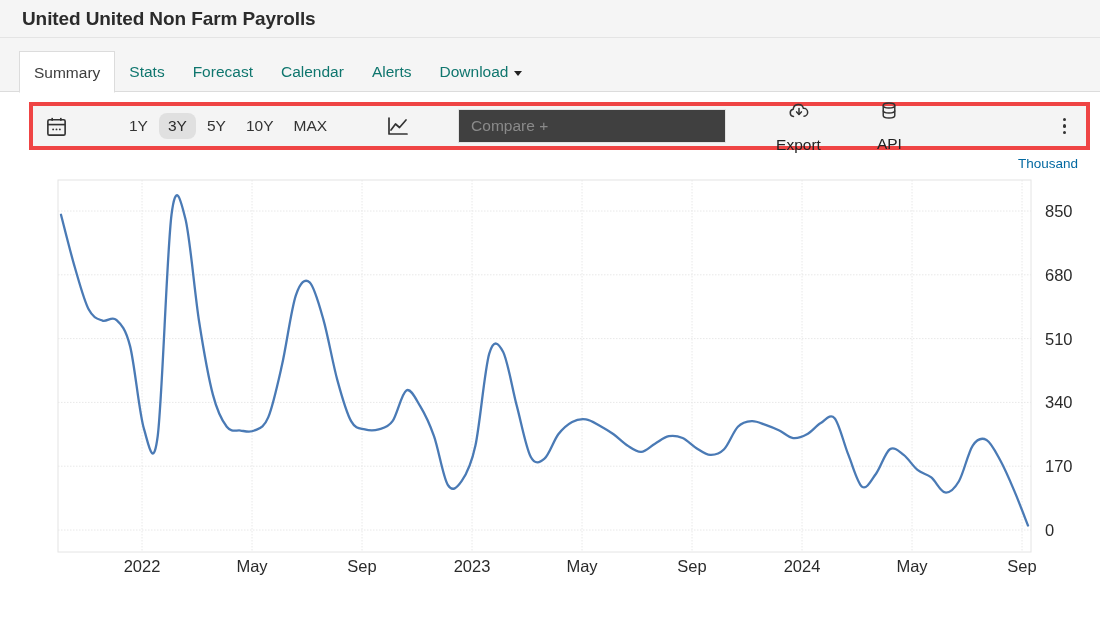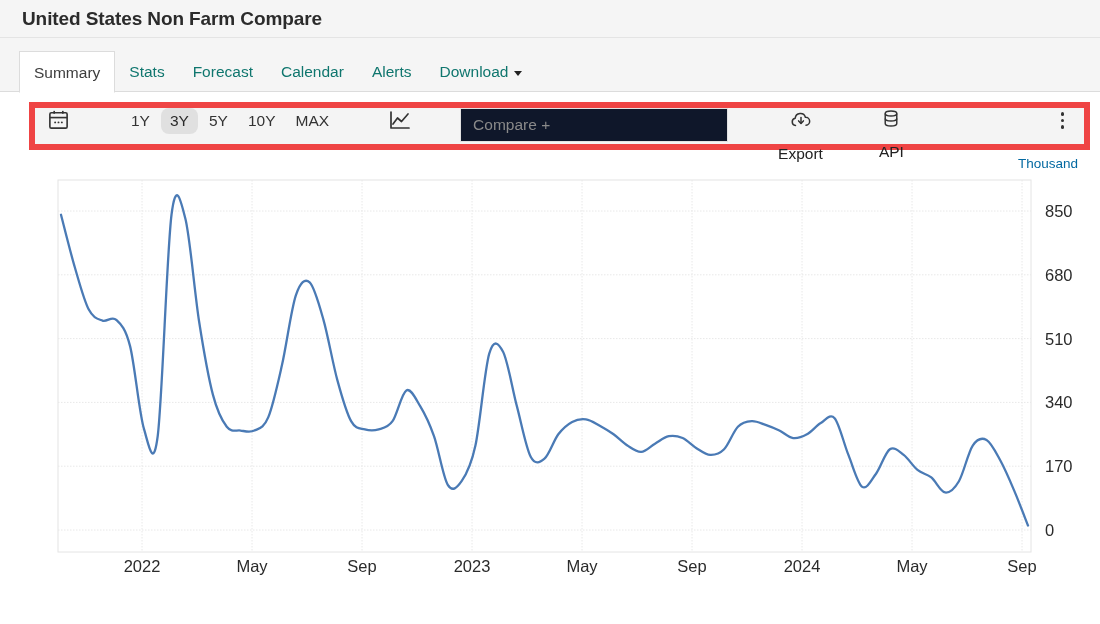--- a/index.html
+++ b/index.html
@@ -76,23 +76,23 @@
   }
 
   
   .toolbar-wrap {
     padding: 10px 10px 0 29px;
   }
   .toolbar {
     width: 1061px;
     height: 48px;
     background: #f4f4f4;
-    border: 6px solid #ef4444;
-    display: flex;
-    align-items: flex-start;
+    border: 4px solid #ef4444;
+    display: flex;
+    align-items: center;
     padding: 0 14px 0 12px;
   }
   .tb-icon {
     display: flex;
     align-items: center;
     justify-content: center;
     cursor: pointer;
   }
   .range-group {
     display: flex;
@@ -111,21 +111,21 @@
   .range-btn.selected {
     background: #e0e0e0;
     color: #2a2a2a;
     border-radius: 8px;
   }
   .chart-type-icon { margin-left: 50px; }
   .compare-input {
     margin-left: 48px;
     width: 268px;
     height: 34px;
-    background: #0f172a;
+    background: #404040;
     border: 1px solid #e2e2e2;
     font-size: 15.5px;
     color: #8a8a8a;
     padding: 12px 12px;
     font-family: "Liberation Sans", sans-serif;
   }
   .compare-input::placeholder { color: #8a8a8a; opacity: 1; }
   .tb-action {
     display: flex;
     align-items: center;
@@ -168,21 +168,21 @@
     color: #0369a1;
   }
   svg.chart { display: block; }
   .ylabel { font-size: 16.5px; fill: #2b2b2b; }
   .xlabel { font-size: 16.5px; fill: #2b2b2b; }
 </style>
 </head>
 <body>
 
 <div class="header">
-  <div class="header-title">United States Non Farm Compare</div>
+  <div class="header-title">United United Non Farm Payrolls</div>
 </div>
 
 <div class="tabbar">
   <div class="tab active">
     <span>Summary</span>
   </div>
   <div class="tab">
     <span>Stats</span>
   </div>
   <div class="tab">

